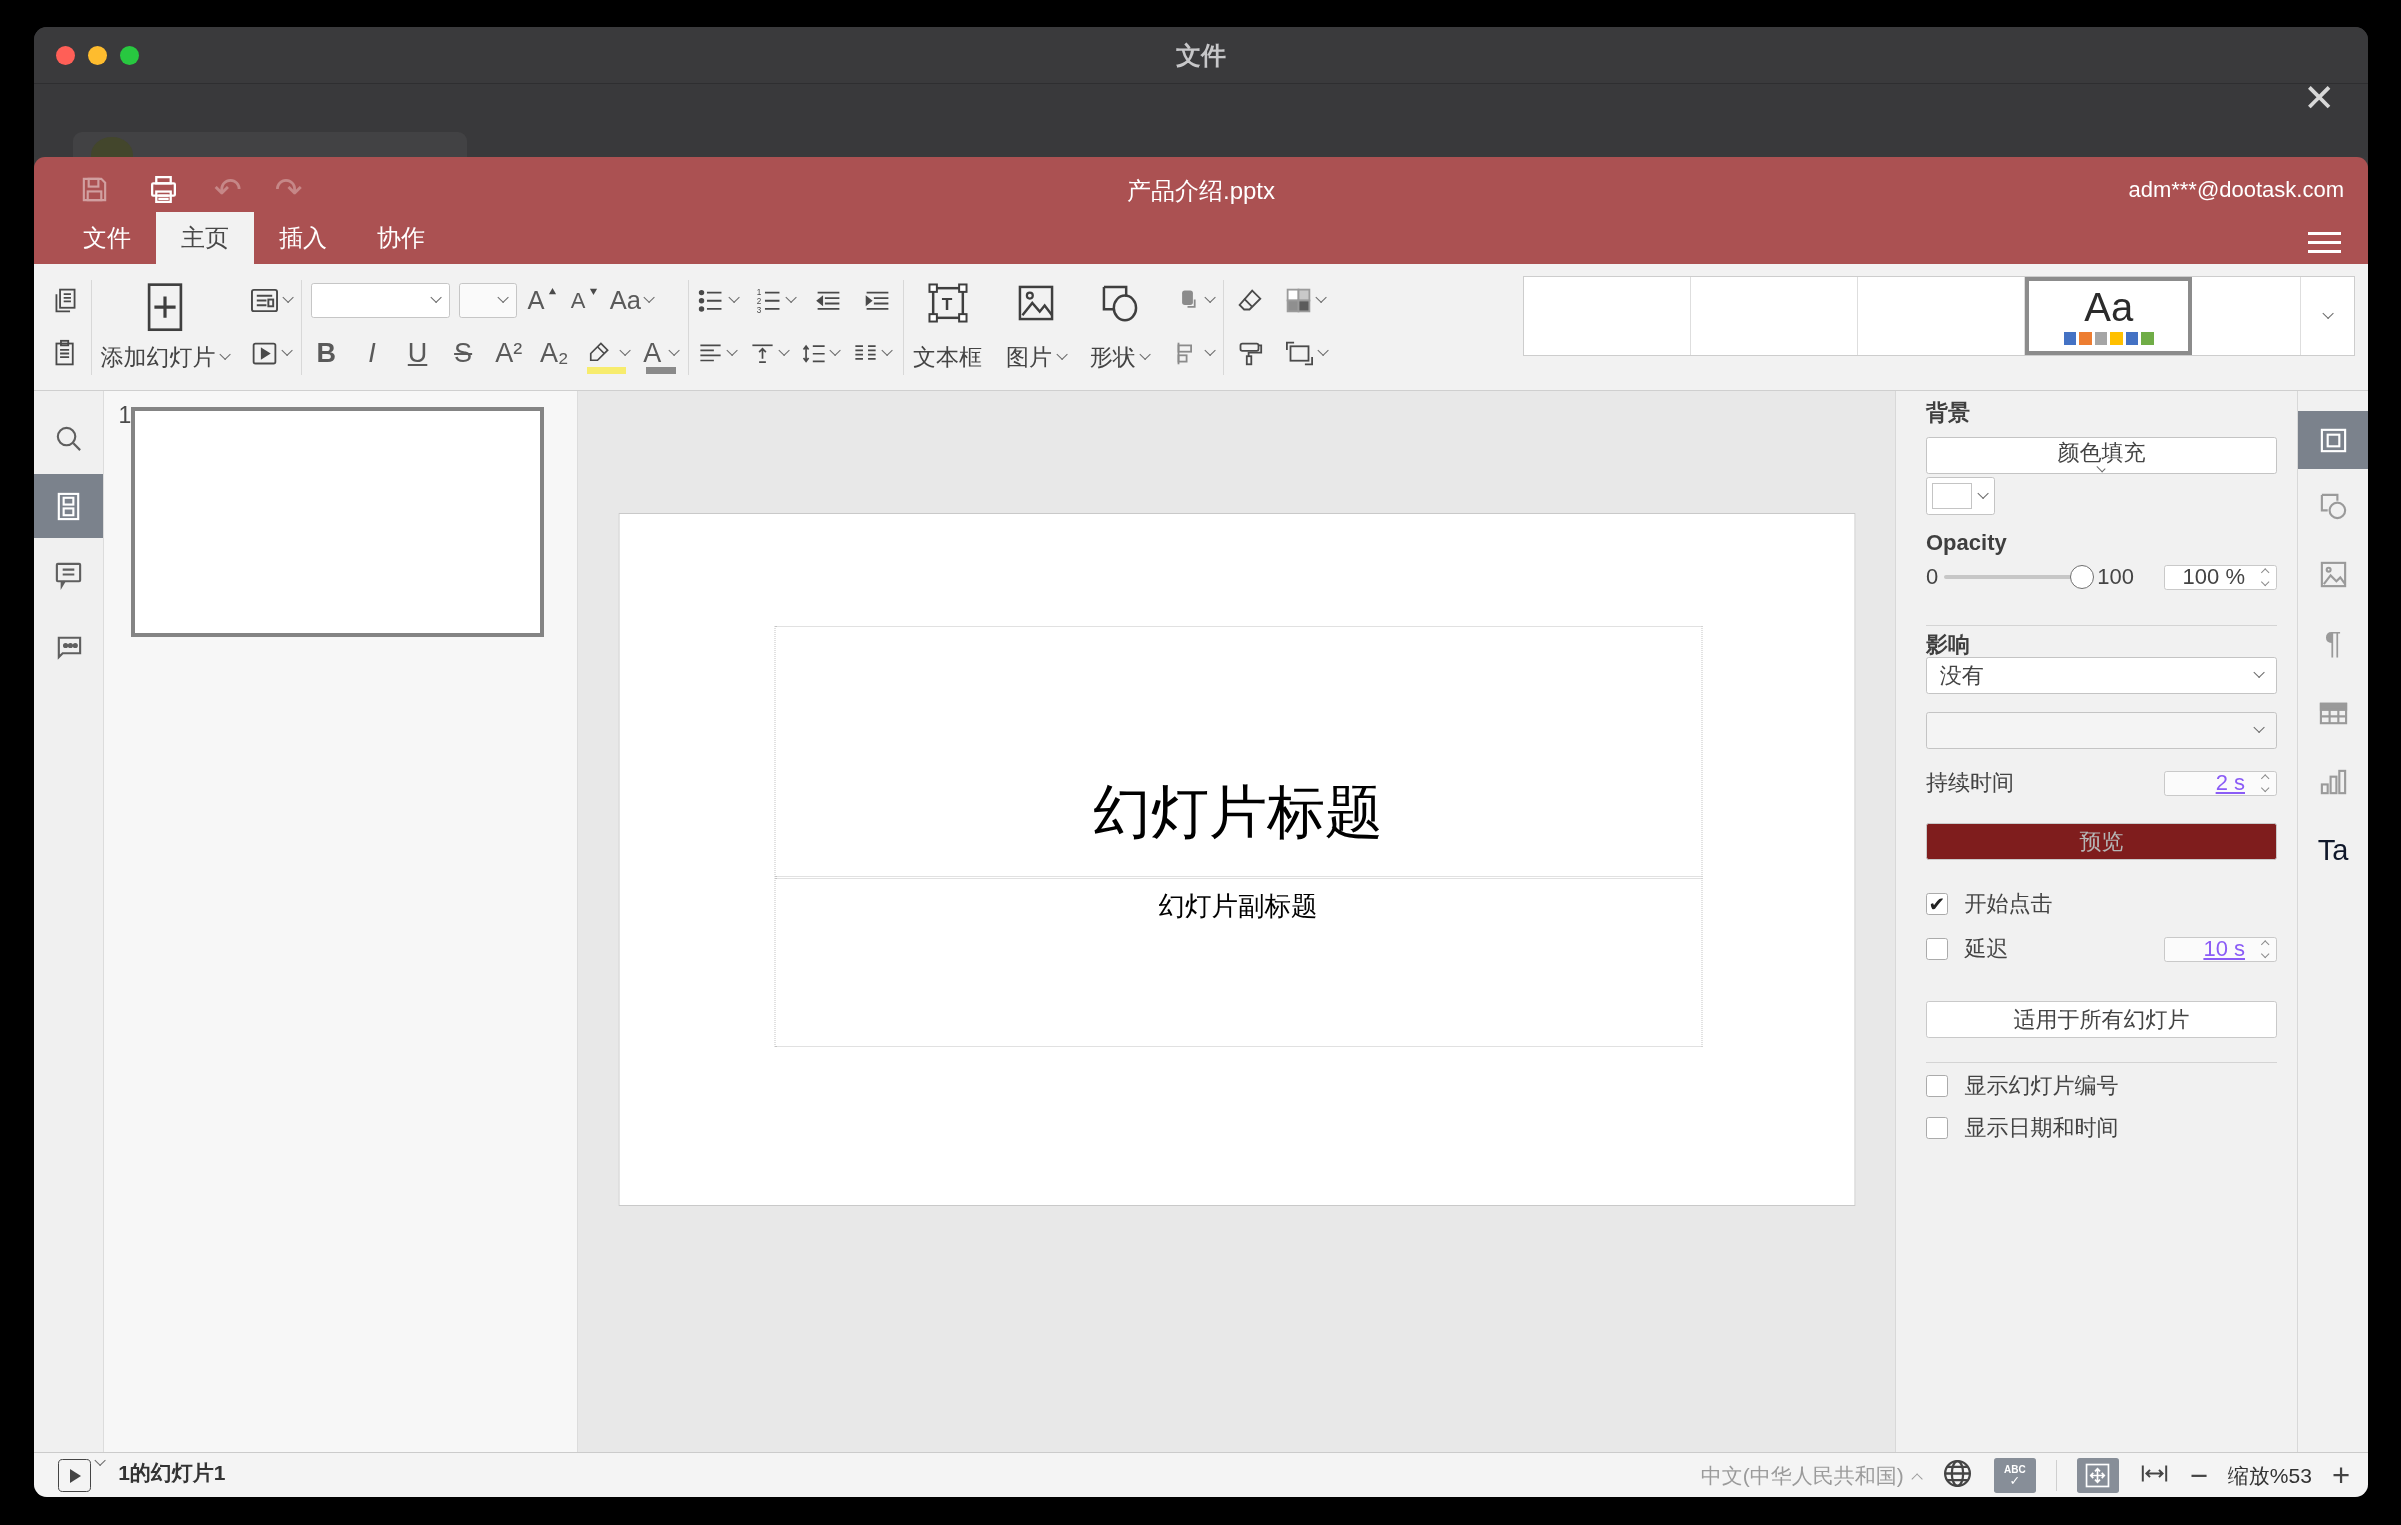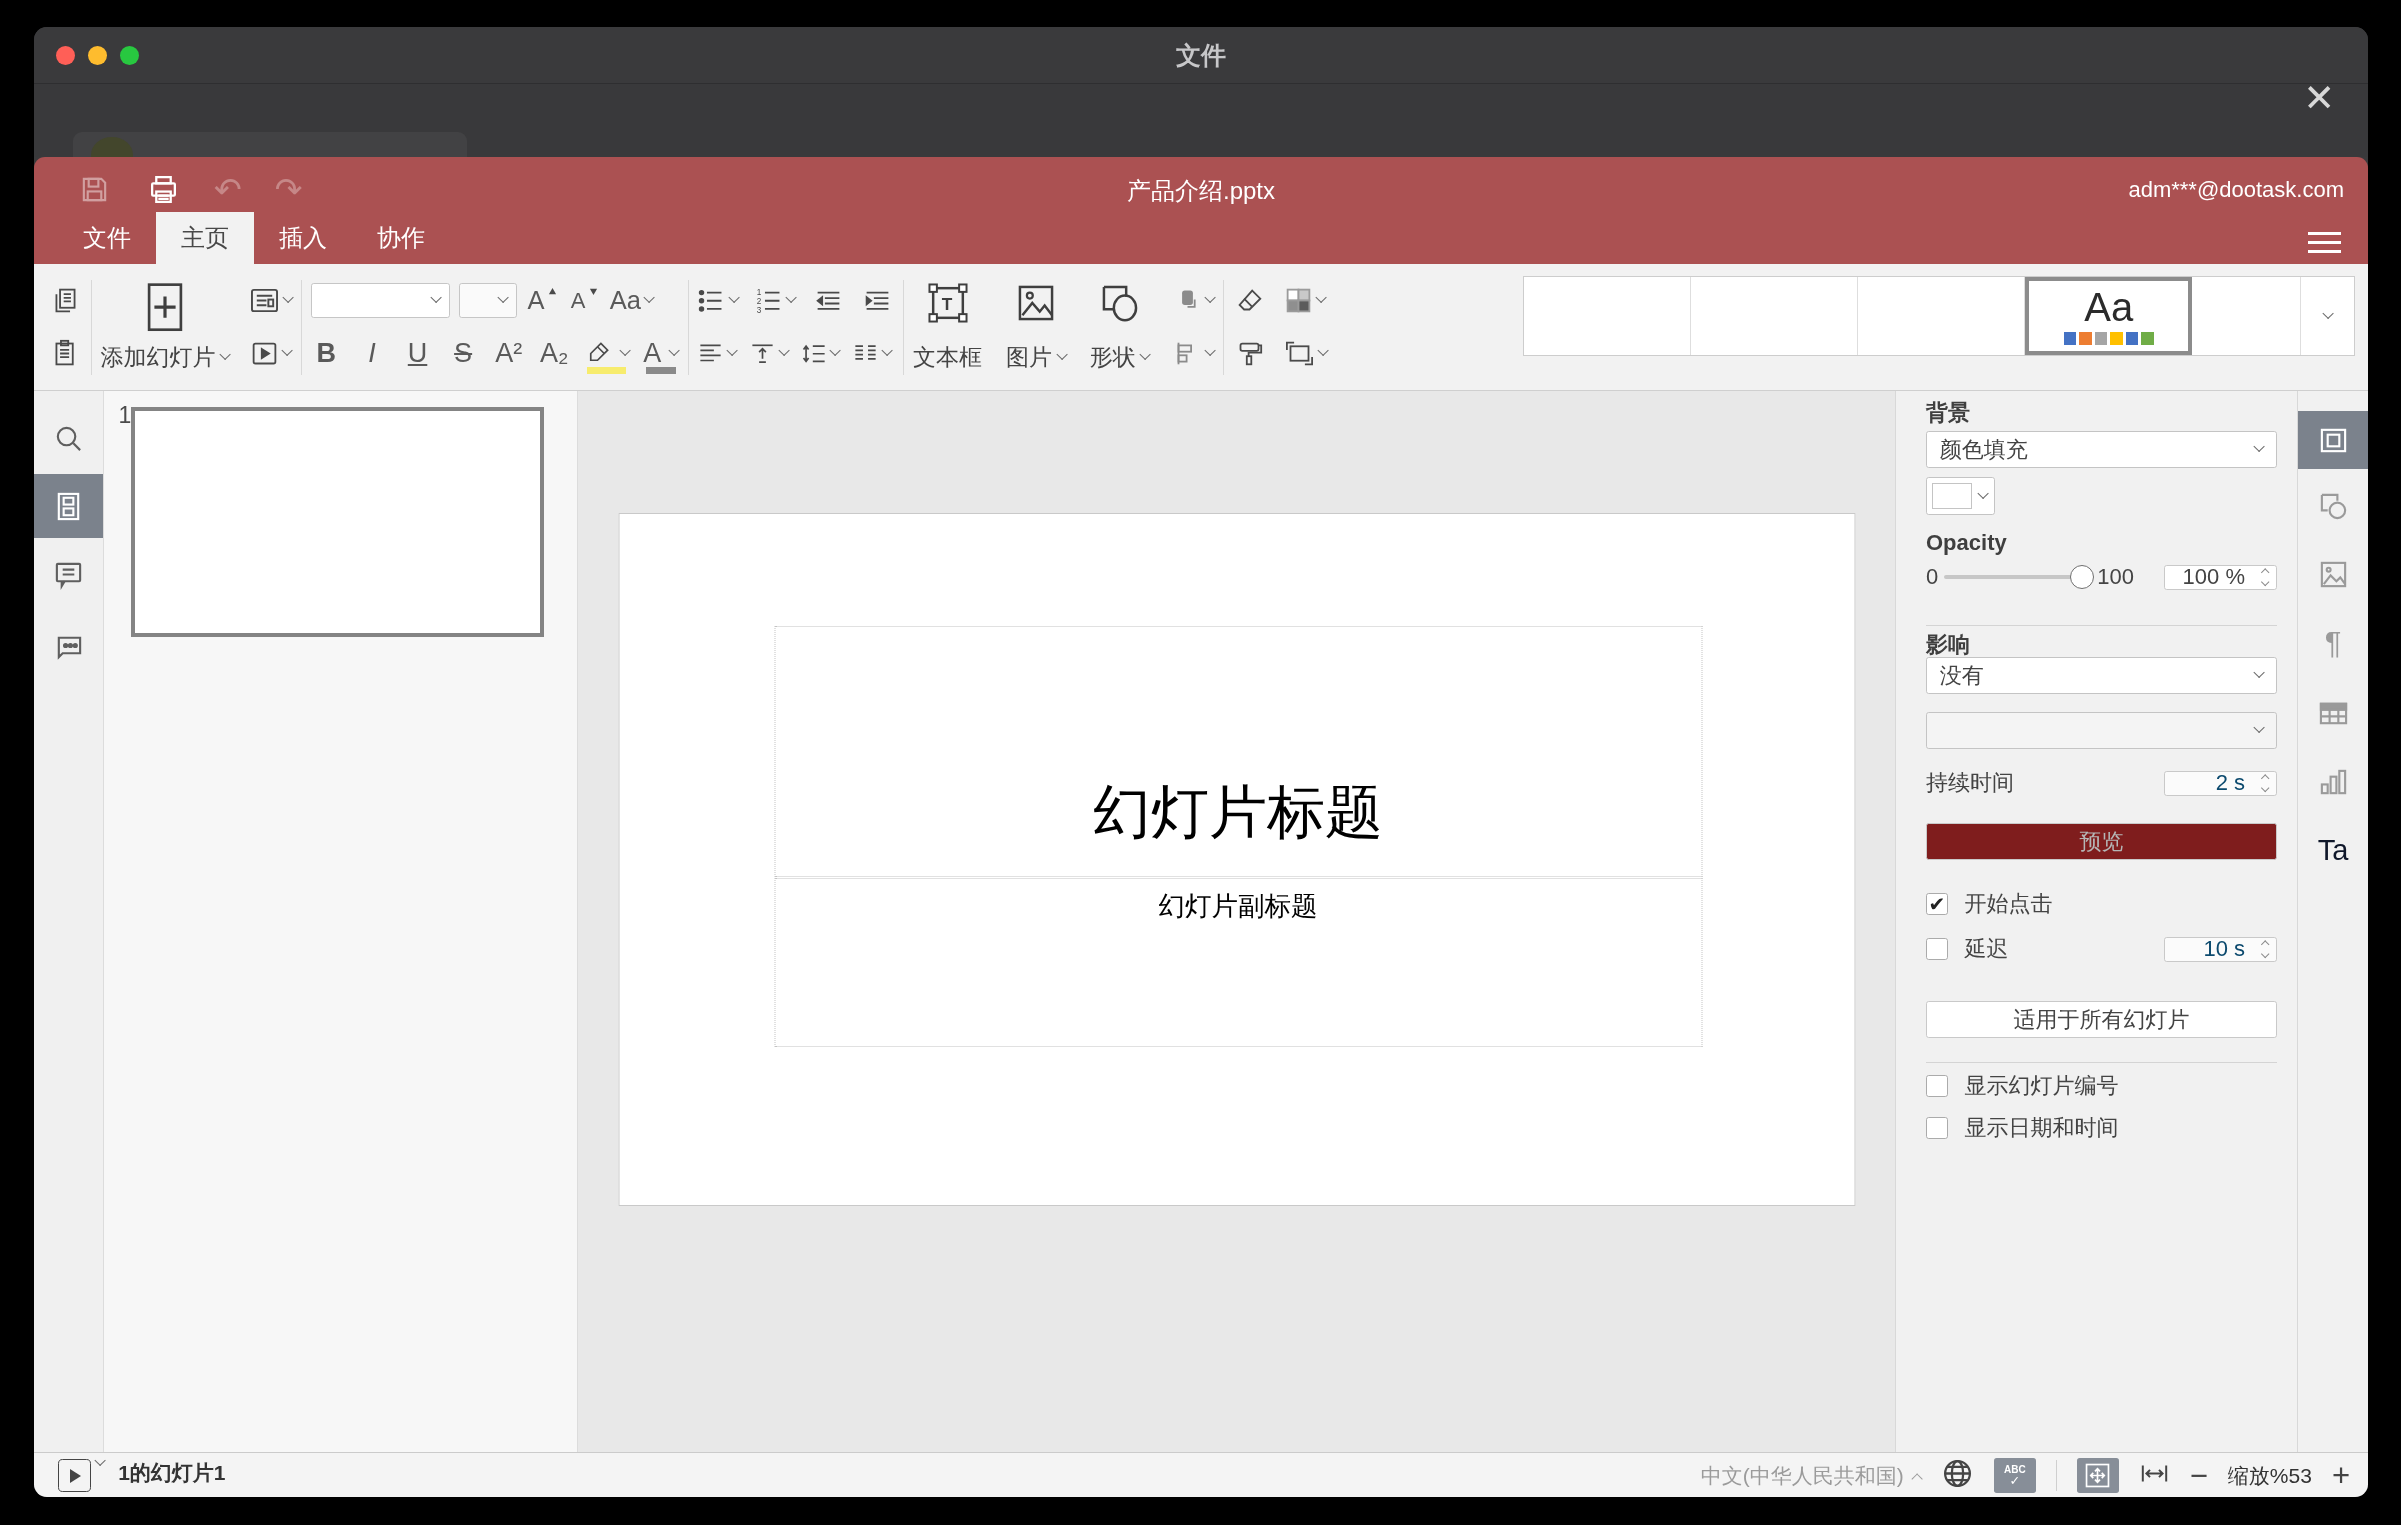--- a/index.html
+++ b/index.html
@@ -89,21 +89,21 @@
   
   .rpanel { width:402px; background:#f1f1f1; border-left:0.9px solid #d8d8d8; position:relative; font-size:22px; color:#444; }
   .rp { position:absolute; left:30px; right:20px; }
   .rlabel { font-weight:bold; color:#3f3f3f; }
   .select { background:#fff; border:0.9px solid #c4c4c4; border-radius:2.7px; height:37px; display:flex; align-items:center; padding:0 12.8px; justify-content:space-between; }
   .select.disabled { background:#f4f4f4; color:#b5b5b5; }
   .swatchbtn { width:69px; height:38px; background:#fff; border:0.9px solid #c4c4c4; border-radius:2.7px; display:flex; align-items:center; }
   .swatchbtn .sw { width:40px; height:25.5px; margin-left:4.6px; border:0.9px solid #c4c4c4; background:#fff; }
   .swatchbtn .swchev { flex:1; display:flex; justify-content:center; }
   .spin { width:113px; height:25px; background:#fff; border:0.9px solid #c9c9c9; border-radius:2.7px; display:flex; align-items:center; justify-content:flex-end; padding-right:31px; position:relative; }
-  .spin.disabled { background:#fbfbfb; color:#0c4a6e; }
+  .spin.disabled { background:#fbfbfb; color:#8b5cf6;text-decoration:underline; }
   .spin .arrows { position:absolute; right:7.3px; top:3.6px; bottom:3.6px; display:flex; flex-direction:column; justify-content:space-between; }
   .spin .arrows i { width:6.4px; height:6.4px; border:solid #8a8a8a; border-width:0 1.8px 1.8px 0; display:block; }
   .spin .arrows i.up { transform:rotate(-135deg); }
   .spin .arrows i.dn { transform:rotate(45deg); }
   .hr { position:absolute; left:30px; right:20px; height:0.9px; background:#d4d4d4; }
   .sliderrow { display:flex; align-items:center; }
   .track { width:137px; height:4.6px; background:#c7c7c7; border-radius:2.7px; margin:0 5.5px; position:relative; }
   .knob { position:absolute; right:-12.8px; top:50%; transform:translateY(-50%); width:24px; height:24px; border-radius:50%; background:#fff; border:1.8px solid #6f6f6f; }
   .cbrow { display:flex; align-items:center; gap:16.4px; }
   .checkbox { width:22px; height:22px; background:#fff; border:0.9px solid #ababab; border-radius:2.7px; display:flex; align-items:center; justify-content:center; font-size:20px; color:#222; font-weight:bold; }
@@ -514,21 +514,21 @@
           </div>
           <div class="ph title">
             <span class="slide-title-text">幻灯片标题</span>
           </div>
         </div>
       </div>
     </div>
 
     <div class="rpanel">
       <div class="rp rlabel" style="top:7.3px;">背景</div>
-      <div class="rp select" style="top:40px;">
+      <div class="rp select" style="top:46px;flex-direction:column;">
         <span>颜色填充</span>
           <span class="chev"></span>
       </div>
       <div class="rp" style="top:86px;">
         <div class="swatchbtn">
           <span class="sw"></span>
             <span class="swchev">
               <span class="chev"></span>
             </span>
         </div>

